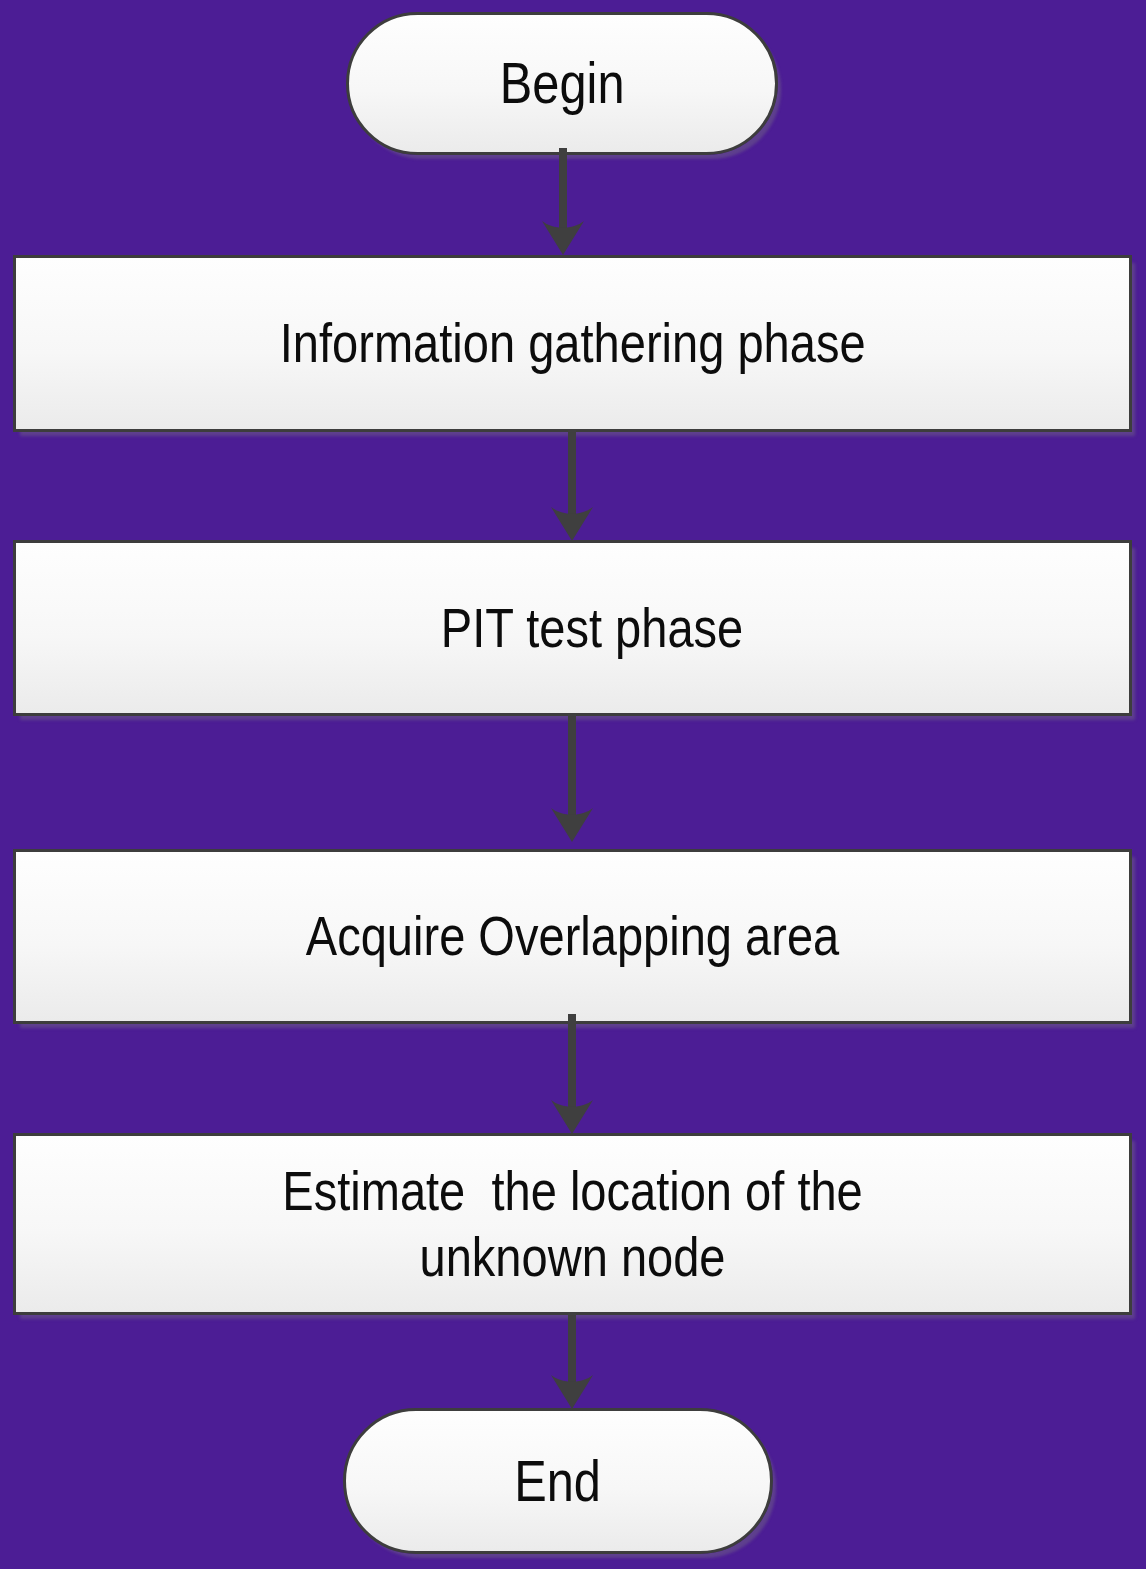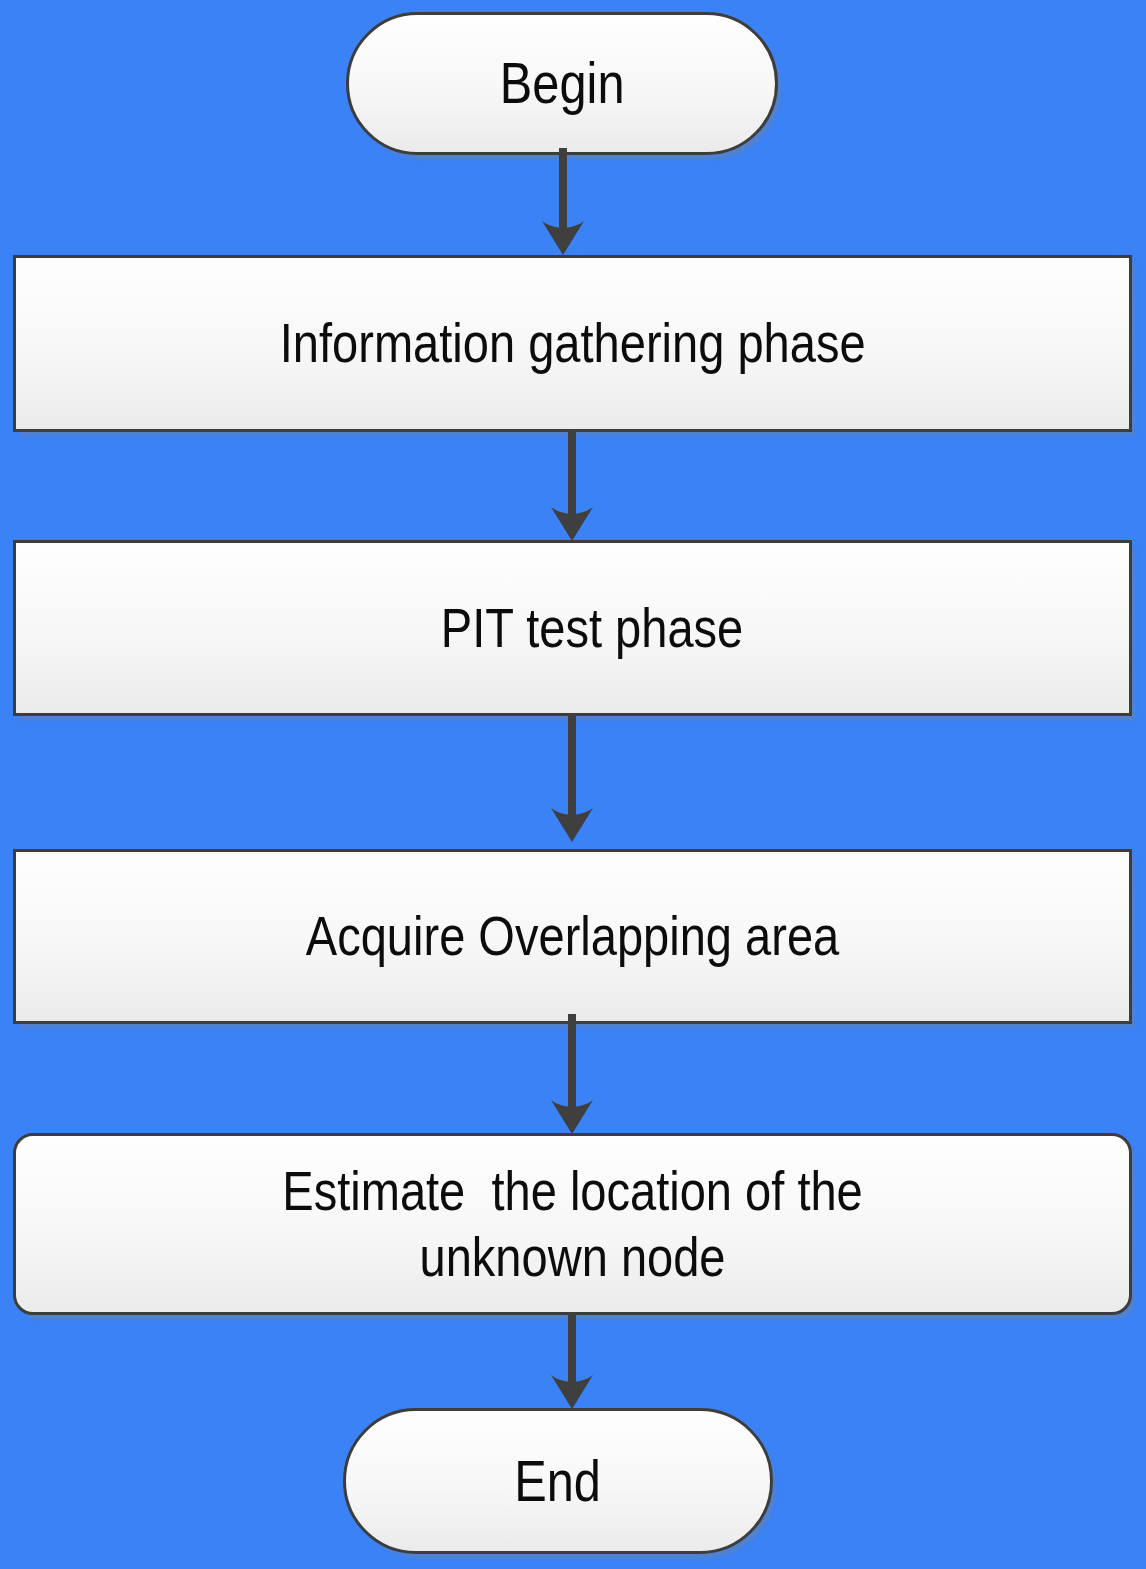--- a/index.html
+++ b/index.html
@@ -4,21 +4,21 @@
 <style>
   html, body {
     margin: 0;
     padding: 0;
     background: #ffffff;
   }
   #flowchart-canvas {
     position: relative;
     width: 1146px;
     height: 1569px;
-    background: #3b82f6;
+    background: #4c1d95;
     font-family: "Liberation Sans", sans-serif;
     overflow: hidden;
   }
   .node {
     position: absolute;
     box-sizing: border-box;
     border: 3px solid #3d3d3d;
     background: linear-gradient(to bottom, #fefefe 0%, #f7f7f7 55%, #ebebeb 100%);
     display: flex;
     align-items: center;
@@ -40,21 +40,21 @@
     font-size: 56px;
   }
   .terminator {
     border-radius: 80px;
     font-size: 58px;
   }
   #node-begin    { left: 346px; top: 12px;   width: 432px; height: 143px; }
   #node-info     { top: 255px;  height: 177px; }
   #node-pit      { top: 540px;  height: 176px; padding-left: 40px; }
   #node-overlap  { top: 841px;  height: 175px; margin-top: 8px; }
-  #node-estimate { top: 1133px; height: 182px; border-radius: 20px; }
+  #node-estimate { top: 1133px; height: 182px; }
   #node-end      { left: 343px; top: 1408px; width: 430px; height: 146px; }
 
   .arrow {
     position: absolute;
     display: block;
   }
 </style>
 </head>
 <body>
 

